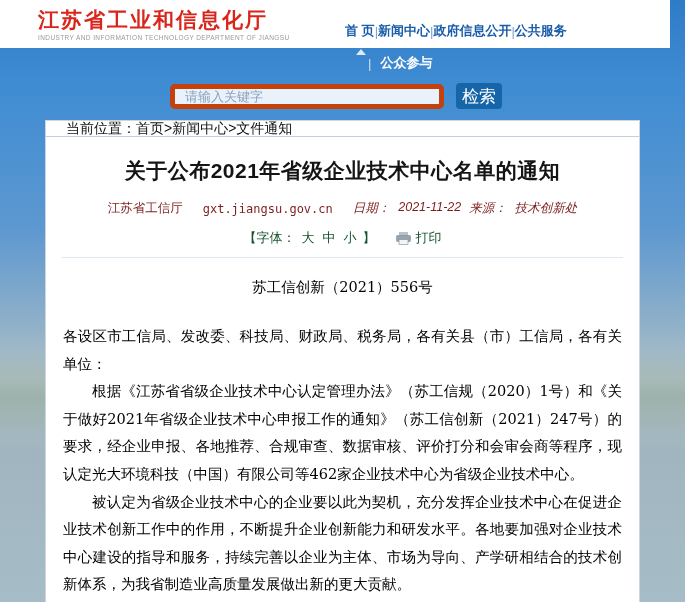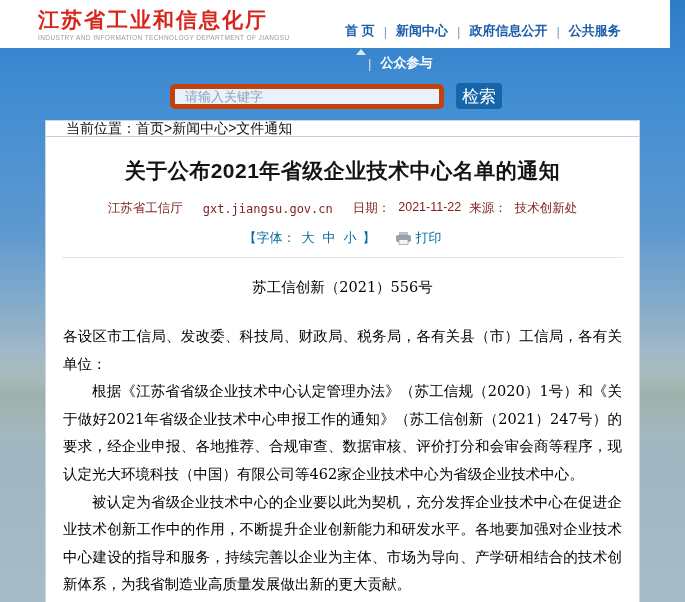--- a/index.html
+++ b/index.html
@@ -16,21 +16,21 @@
   .top-bar {
     position: absolute; left: 0; top: 0; width: 670px; height: 48px;
     background: #ffffff; display: flex; align-items: flex-start;
   }
   .logo-block { margin: 7px 0 0 38px; }
   .logo-title { color: #d9261c; font-size: 21px; font-weight: bold; letter-spacing: 2px; line-height: 26px; }
   .logo-subtitle { color: #9a9a9a; font-size: 6.5px; letter-spacing: 0.4px; margin-top: 1px; }
 
   .main-nav {
     position: absolute; left: 345px; top: 22px;
-    display: flex; align-items: center; gap: 9px;
+    display: flex; align-items: center; 
     font-size: 13px; font-weight: bold; color: #1a5dab; white-space: nowrap;
   }
   .main-nav .sep { color: #7ba2cf; font-weight: normal; }
   .nav-link { cursor: pointer; }
 
   .nav-indicator {
     position: absolute; left: 356px; top: 49px;
     width: 0; height: 0;
     border-left: 5px solid transparent; border-right: 5px solid transparent;
     border-bottom: 6px solid #dfe9f3;
@@ -74,25 +74,25 @@
     margin-top: 20px; text-align: center;
     font-size: 21px; font-weight: bold; color: #141414;
     letter-spacing: 0.5px;
   }
 
   .meta-row {
     margin-top: 15px; display: flex; justify-content: center; align-items: center;
     gap: 20px; font-size: 12.5px; color: #7f1d1d; white-space: nowrap;
   }
   .meta-site { font-family: "DejaVu Sans Mono", monospace; font-size: 12px; }
-  .meta-pair { display: flex; gap: 8px; }
+  .meta-pair { display: flex; gap: 8px; font-style: italic; }
 
   .font-widget-row {
     margin-top: 12px; display: flex; justify-content: center; align-items: center;
-    gap: 4px; font-size: 13px; color: #0369a1;
+    gap: 4px; font-size: 13px; color: #14532d;
   }
   .font-size-option { cursor: pointer; padding: 0 2px; }
   .print-group { display: flex; align-items: center; gap: 5px; margin-left: 16px; cursor: pointer; }
   .printer-icon { display: inline-block; line-height: 0; }
 
   .rule { margin: 10px 16px 0 16px; border-top: 1px solid #dde7f0; }
 
   .doc-number {
     margin-top: 20px; text-align: center;
     font-size: 14.5px; color: #000;

